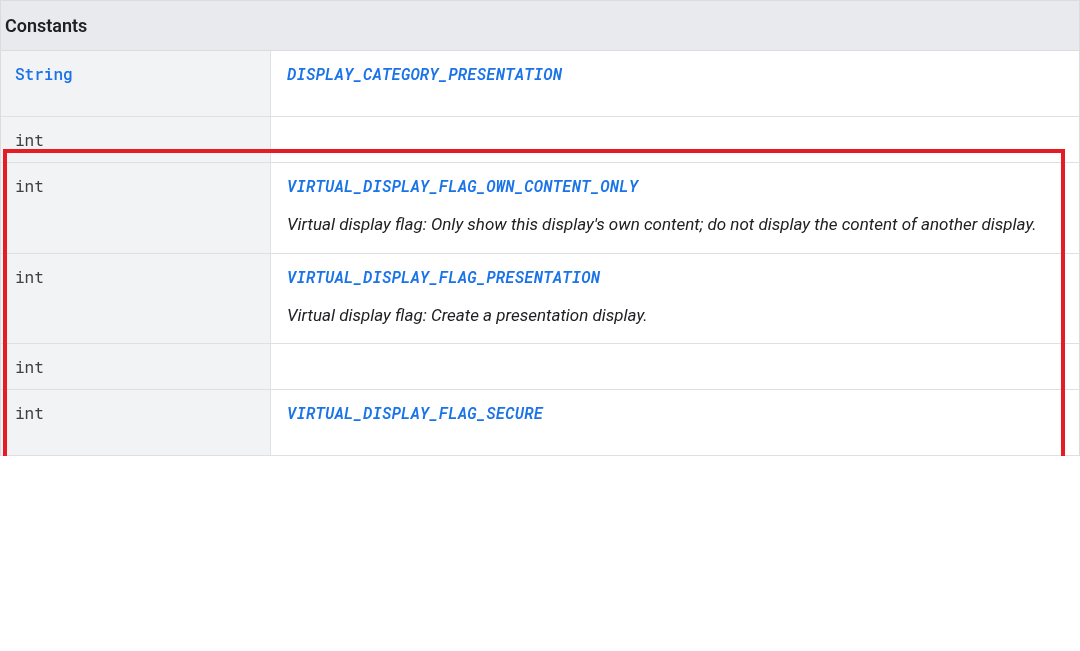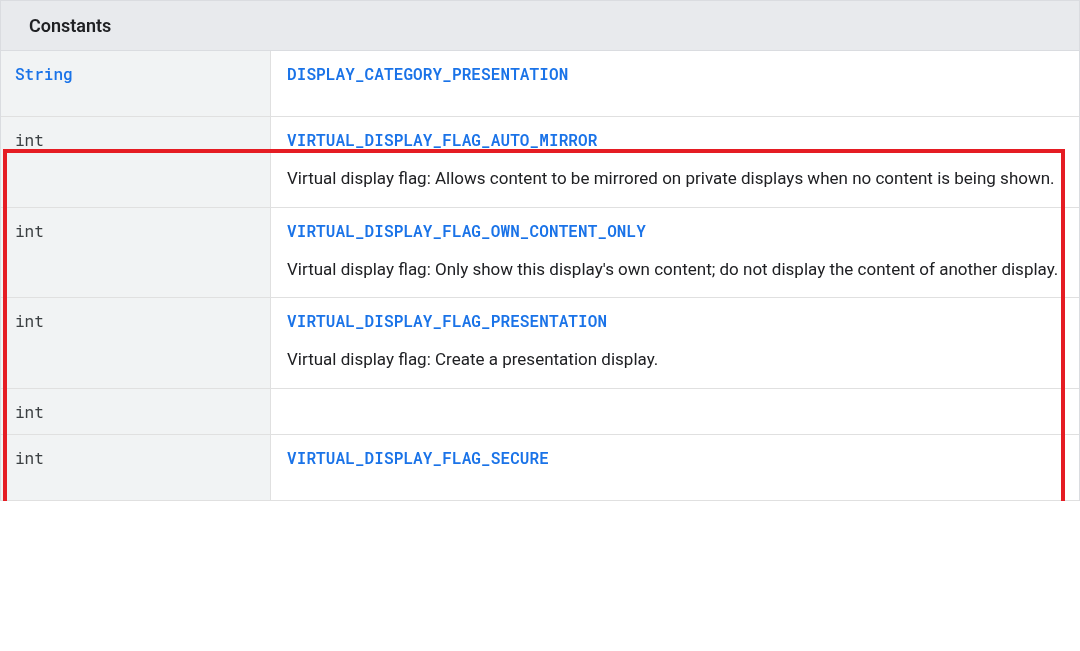--- a/index.html
+++ b/index.html
@@ -13,21 +13,21 @@
       color: #202124;
       background: #ffffff;
       width: 1080px;
     }
     .table-wrap {
       border: 1px solid #dadce0;
       border-bottom: none;
     }
     .header-row {
       background: #e8eaed;
-      padding: 14px 28px;
+      padding: 14px 4px;
       border-bottom: 1px solid #dadce0;
     }
     .header-row .title {
       font-weight: 600;
       font-size: 18px;
       color: #202124;
     }
     .row {
       display: flex;
       border-bottom: 1px solid #e0e0e0;
@@ -45,20 +45,21 @@
     .type-cell .type-link {
       color: #1a73e8;
       font-weight: 500;
       text-decoration: none;
       font-family: "Roboto Mono", Menlo, Consolas, monospace;
     }
     .value-cell {
       flex: 1;
       padding: 12px 16px 16px 16px;
       background: #ffffff;
+      font-style: italic;
     }
     .const-name {
       color: #1a73e8;
       font-family: "Roboto Mono", Menlo, Consolas, monospace;
       font-weight: 600;
       font-size: 16px;
       letter-spacing: 0.1px;
       text-decoration: none;
       display: inline-block;
       margin-bottom: 16px;
@@ -85,21 +86,20 @@
     <div class="header-row">
       <span class="title">Constants</span>
     </div>
     <div id="rows-mount">
         <div class="row">
           <div class="type-cell"><a class="type-link" href="#">String</a></div>
           <div class="value-cell"><a class="const-name" href="#">DISPLAY_CATEGORY_PRESENTATION</a></div>
         </div>
         <div class="row">
           <div class="type-cell"><span>int</span></div>
-          <div class="value-cell"><a class="const-name" href="#">VIRTUAL_DISPLAY_FLAG_AUTO_MIRROR</a><div class="const-desc">Virtual display flag: Allows content to be mirrored on private displays when no content is being shown.</div></div>
         </div>
         <div class="row">
           <div class="type-cell"><span>int</span></div>
           <div class="value-cell"><a class="const-name" href="#">VIRTUAL_DISPLAY_FLAG_OWN_CONTENT_ONLY</a><div class="const-desc">Virtual display flag: Only show this display's own content; do not display the content of another display.</div></div>
         </div>
         <div class="row">
           <div class="type-cell"><span>int</span></div>
           <div class="value-cell"><a class="const-name" href="#">VIRTUAL_DISPLAY_FLAG_PRESENTATION</a><div class="const-desc">Virtual display flag: Create a presentation display.</div></div>
         </div>
         <div class="row">

